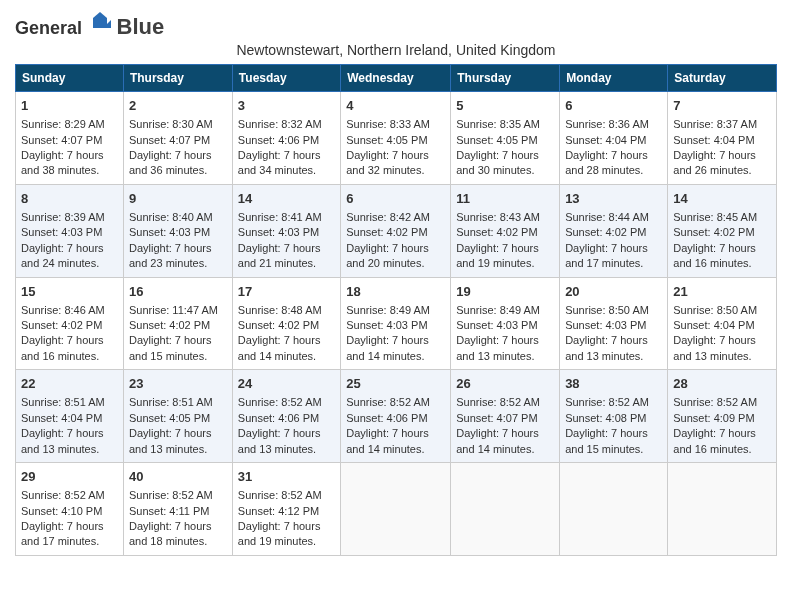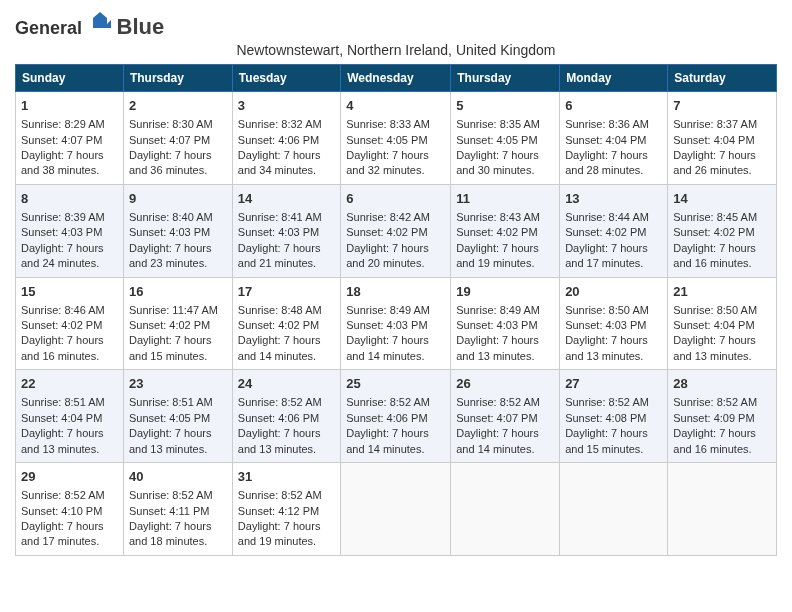--- a/index.html
+++ b/index.html
@@ -148,21 +148,21 @@
         <td><span class="day-number">19</span><span>Sunrise: 8:49 AM</span><br><span>Sunset: 4:03 PM</span><br><span>Daylight: 7 hours and 13 minutes.</span></td>
         <td><span class="day-number">20</span><span>Sunrise: 8:50 AM</span><br><span>Sunset: 4:03 PM</span><br><span>Daylight: 7 hours and 13 minutes.</span></td>
         <td><span class="day-number">21</span><span>Sunrise: 8:50 AM</span><br><span>Sunset: 4:04 PM</span><br><span>Daylight: 7 hours and 13 minutes.</span></td>
       </tr>
       <tr>
         <td><span class="day-number">22</span><span>Sunrise: 8:51 AM</span><br><span>Sunset: 4:04 PM</span><br><span>Daylight: 7 hours and 13 minutes.</span></td>
         <td><span class="day-number">23</span><span>Sunrise: 8:51 AM</span><br><span>Sunset: 4:05 PM</span><br><span>Daylight: 7 hours and 13 minutes.</span></td>
         <td><span class="day-number">24</span><span>Sunrise: 8:52 AM</span><br><span>Sunset: 4:06 PM</span><br><span>Daylight: 7 hours and 13 minutes.</span></td>
         <td><span class="day-number">25</span><span>Sunrise: 8:52 AM</span><br><span>Sunset: 4:06 PM</span><br><span>Daylight: 7 hours and 14 minutes.</span></td>
         <td><span class="day-number">26</span><span>Sunrise: 8:52 AM</span><br><span>Sunset: 4:07 PM</span><br><span>Daylight: 7 hours and 14 minutes.</span></td>
-        <td><span class="day-number">27</span><span>Sunrise: 8:52 AM</span><br><span>Sunset: 4:08 PM</span><br><span>Daylight: 7 hours and 15 minutes.</span></td>
+        <td><span class="day-number">38</span><span>Sunrise: 8:52 AM</span><br><span>Sunset: 4:08 PM</span><br><span>Daylight: 7 hours and 15 minutes.</span></td>
         <td><span class="day-number">28</span><span>Sunrise: 8:52 AM</span><br><span>Sunset: 4:09 PM</span><br><span>Daylight: 7 hours and 16 minutes.</span></td>
       </tr>
       <tr>
         <td><span class="day-number">29</span><span>Sunrise: 8:52 AM</span><br><span>Sunset: 4:10 PM</span><br><span>Daylight: 7 hours and 17 minutes.</span></td>
         <td><span class="day-number">40</span><span>Sunrise: 8:52 AM</span><br><span>Sunset: 4:11 PM</span><br><span>Daylight: 7 hours and 18 minutes.</span></td>
         <td><span class="day-number">31</span><span>Sunrise: 8:52 AM</span><br><span>Sunset: 4:12 PM</span><br><span>Daylight: 7 hours and 19 minutes.</span></td>
         <td class="empty-cell"></td>
         <td class="empty-cell"></td>
         <td class="empty-cell"></td>
         <td class="empty-cell"></td>

